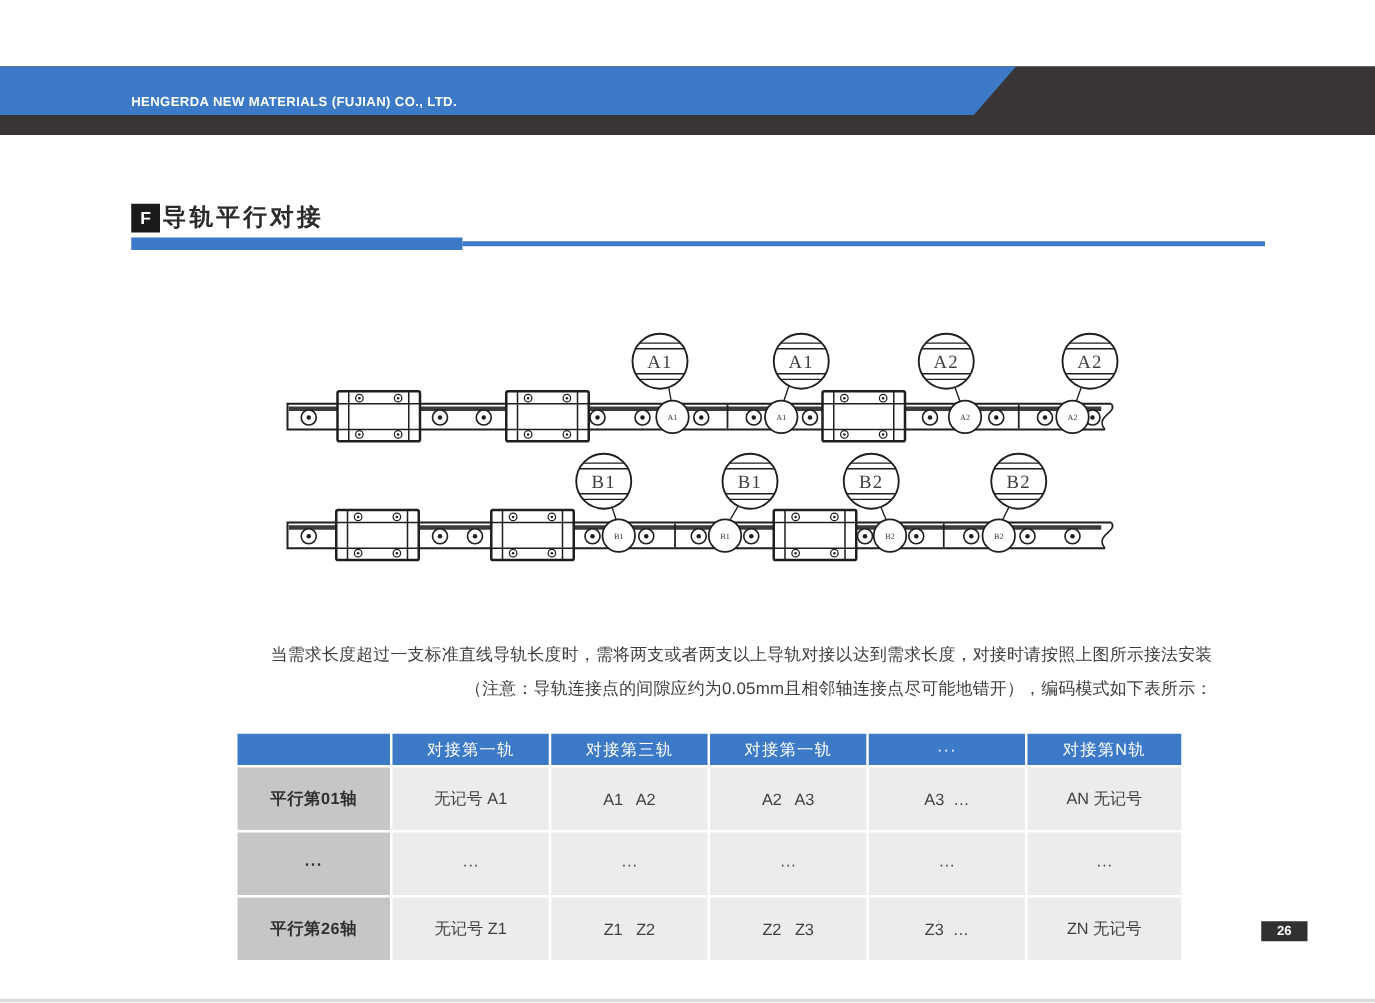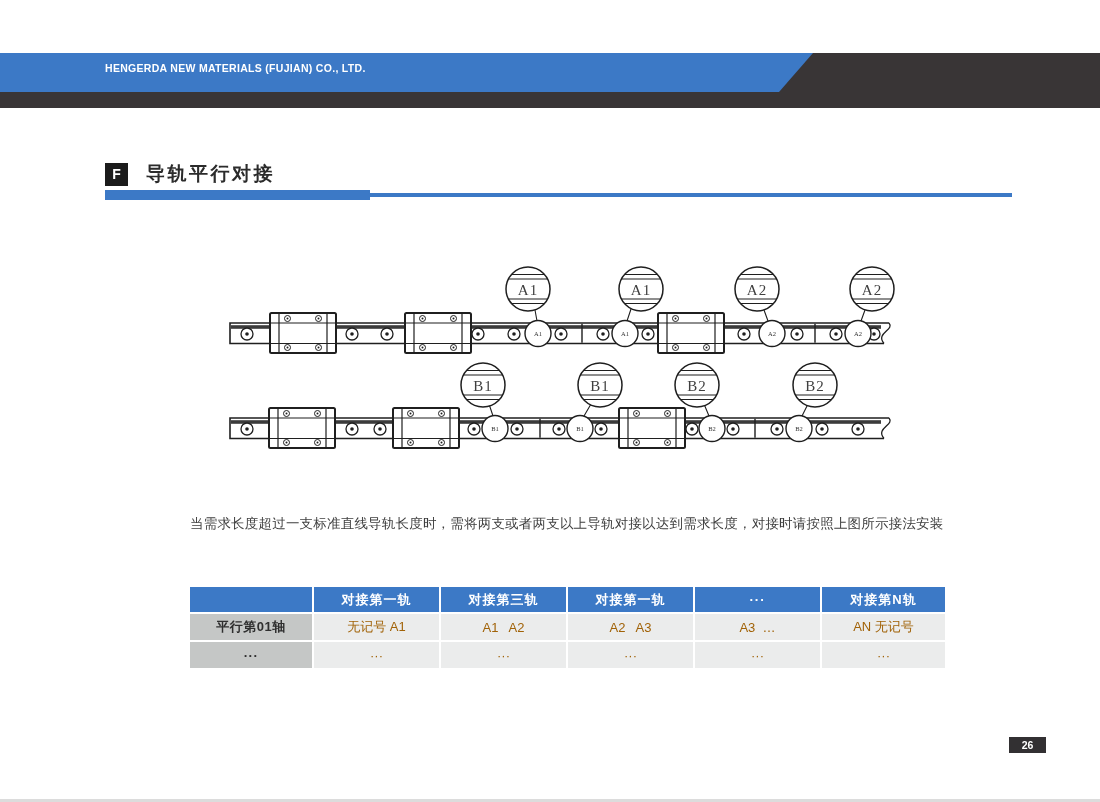--- a/index.html
+++ b/index.html
@@ -4,44 +4,44 @@
 <style>
   html,body{margin:0;padding:0;background:#fff;}
   .page{position:relative;width:1100px;height:802px;background:#fff;overflow:hidden;
         font-family:"Liberation Sans","DejaVu Sans",sans-serif;}
   
   .band-dark{position:absolute;left:0;top:53px;width:1100px;height:55px;background:#393536;}
   .band-title{position:absolute;right:88px;top:53px;height:55px;display:flex;align-items:center;
         color:#fff;font-size:17.5px;font-weight:bold;letter-spacing:1.5px;}
   .band-blue{position:absolute;left:0;top:53px;width:813px;height:39px;background:#3c79c6;
         clip-path:polygon(0 0,100% 0,calc(100% - 34px) 100%,0 100%);}
-  .company{position:absolute;left:105px;top:2px;height:26px;display:flex;align-items:center;
+  .company{position:absolute;left:105px;top:16px;height:26px;display:flex;align-items:center;
         color:#fff;font-size:10.5px;font-weight:bold;letter-spacing:.3px;}
   
   .sec{position:absolute;left:105px;top:161px;display:flex;align-items:center;}
   .f-badge{width:23px;height:23px;background:#1b1b1b;color:#fff;font-size:14px;font-weight:bold;
         display:flex;align-items:center;justify-content:center;}
-  .sec-title{margin-left:18px;font-size:19px;font-weight:bold;color:#2b2b2b;letter-spacing:2.5px;}
+  .sec-title{margin-left:2px;font-size:19px;font-weight:bold;color:#2b2b2b;letter-spacing:2.5px;}
   .bar-thick{position:absolute;left:105px;top:190px;width:265px;height:10px;background:#3c79c6;}
   .bar-thin{position:absolute;left:370px;top:193px;width:642px;height:3.5px;background:#3c79c6;}
   
   .diagram{position:absolute;left:0;top:0;width:1100px;height:802px;}
   .balloon-label{font-family:"Liberation Serif","DejaVu Serif",serif;font-size:15px;fill:#3f3f3f;letter-spacing:1px;}
   .marker-label{font-family:"Liberation Serif","DejaVu Serif",serif;font-size:6.5px;fill:#333;}
   
   .para{position:absolute;left:190px;top:510px;width:780px;font-size:13.5px;line-height:27px;
-        color:#3e3e3e;letter-spacing:.2px;}
+        color:#3e3e3e;letter-spacing:.2px;text-align:right;}
   
   .tbl-wrap{position:absolute;left:190px;top:587px;}
   table.jt{border-collapse:separate;border-spacing:2px;table-layout:fixed;width:759px;margin:-2px;}
-  table.jt th{background:#3c79c6;color:#fff;font-size:13px;font-weight:bold;height:25px;
+  table.jt th{background:#3c79c6;color:#fff;font-size:13px;font-weight:normal;height:25px;
         text-align:center;vertical-align:middle;padding:0;letter-spacing:1px;}
-  table.jt td{height:26px;text-align:center;vertical-align:middle;padding:0;font-size:13px;white-space:pre;}
+  table.jt td{height:26px;text-align:center;vertical-align:middle;padding:12px;font-size:13px;white-space:pre;}
   table.jt td.rowhead{background:#c5c7c6;color:#2f2f2f;font-weight:bold;letter-spacing:.5px;}
-  table.jt td.cell{background:#ebecec;color:#a16207;}
+  table.jt td.cell{background:#ebecec;color:#404040;}
   
   .pagenum{position:absolute;left:1009px;top:737px;min-width:21px;height:16px;background:#323032;
         color:#fff;font-size:10.5px;font-weight:bold;display:flex;align-items:center;justify-content:center;padding:0 8px;}
   .bottom-edge{position:absolute;left:0;bottom:0;width:1100px;height:3px;background:#dcdcdc;}
 </style>
 </head>
 <body>
 
 <div class="page">
 
@@ -164,20 +164,21 @@
         <use href="#balloon" x="815" y="385"></use>
       <text class="balloon-label" x="483" y="390.5" text-anchor="middle">B1</text>
       <text class="balloon-label" x="600" y="390.5" text-anchor="middle">B1</text>
       <text class="balloon-label" x="697" y="390.5" text-anchor="middle">B2</text>
       <text class="balloon-label" x="815" y="390.5" text-anchor="middle">B2</text>
     </g>
   </svg>
 
   <div class="para">
     <div>当需求长度超过一支标准直线导轨长度时，需将两支或者两支以上导轨对接以达到需求长度，对接时请按照上图所示接法安装</div>
+    <div>（注意：导轨连接点的间隙应约为0.05mm且相邻轴连接点尽可能地错开），编码模式如下表所示：</div>
   </div>
 
   <div class="tbl-wrap">
     <table class="jt">
       <colgroup>
         <col style="width:122px">
           <col style="width:125px">
           <col style="width:125px">
         <col style="width:125px">
           <col style="width:125px">
@@ -203,19 +204,27 @@
             <td class="cell">AN 无记号</td>
           </tr>
           <tr>
             <td class="rowhead">···</td>
             <td class="cell">···</td>
             <td class="cell">···</td>
             <td class="cell">···</td>
             <td class="cell">···</td>
             <td class="cell">···</td>
           </tr>
+          <tr>
+            <td class="rowhead">平行第26轴</td>
+            <td class="cell">无记号 Z1</td>
+            <td class="cell">Z1   Z2</td>
+            <td class="cell">Z2   Z3</td>
+            <td class="cell">Z3  …</td>
+            <td class="cell">ZN 无记号</td>
+          </tr>
         </tbody>
     </table>
   </div>
 
   <div class="pagenum">26</div>
   <div class="bottom-edge"></div>
 </div>
 
 </body></html>

